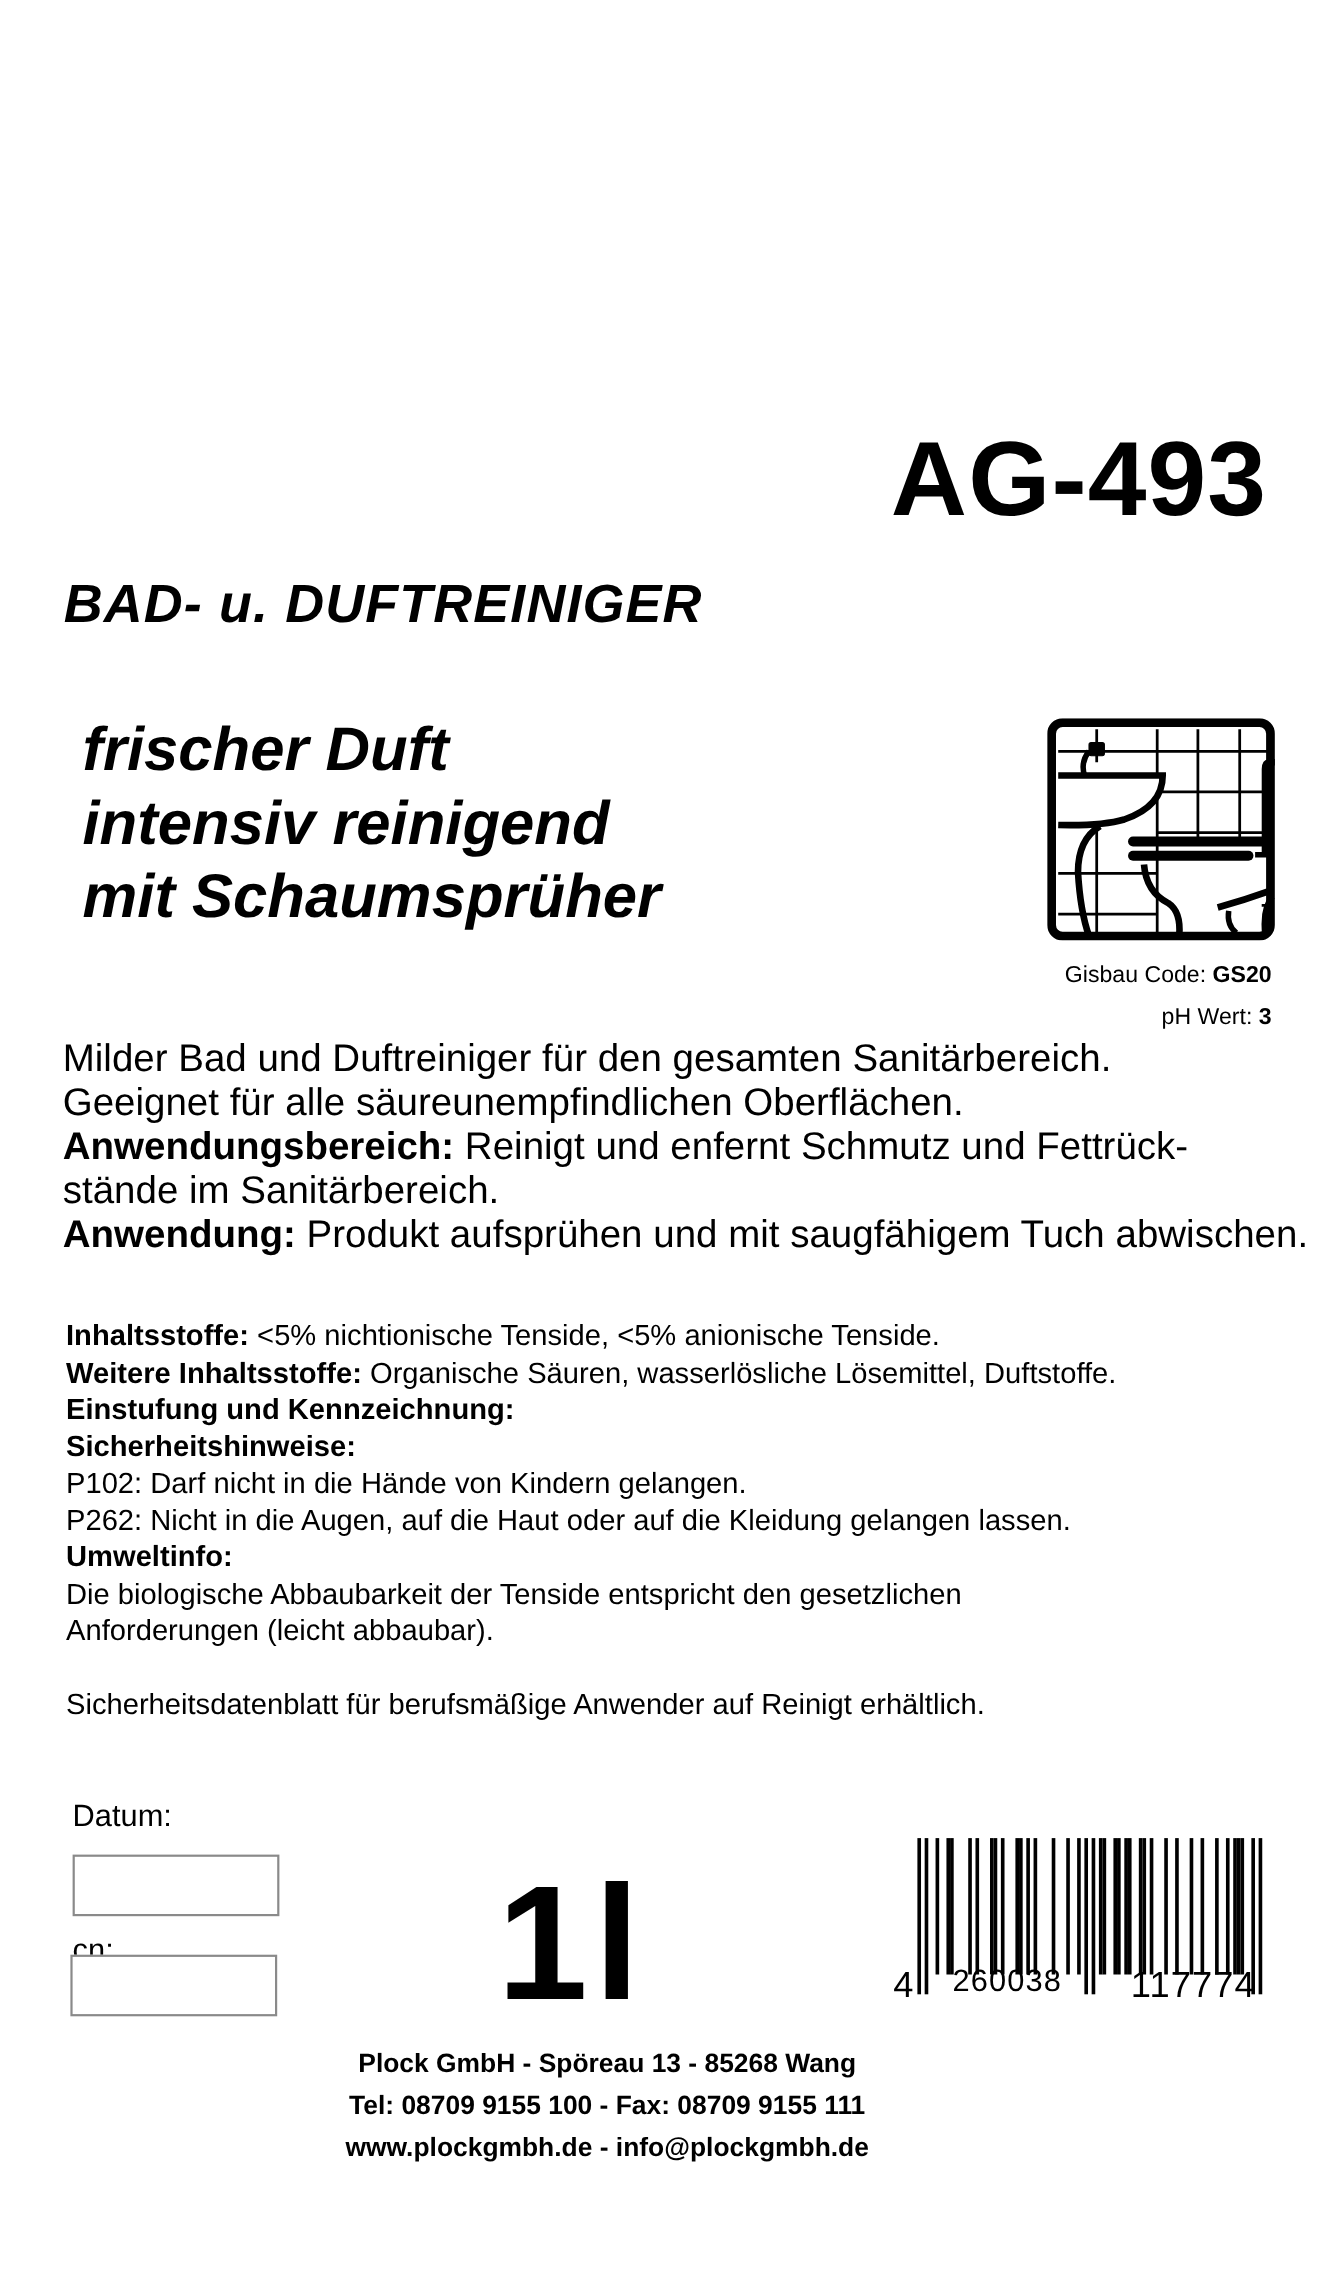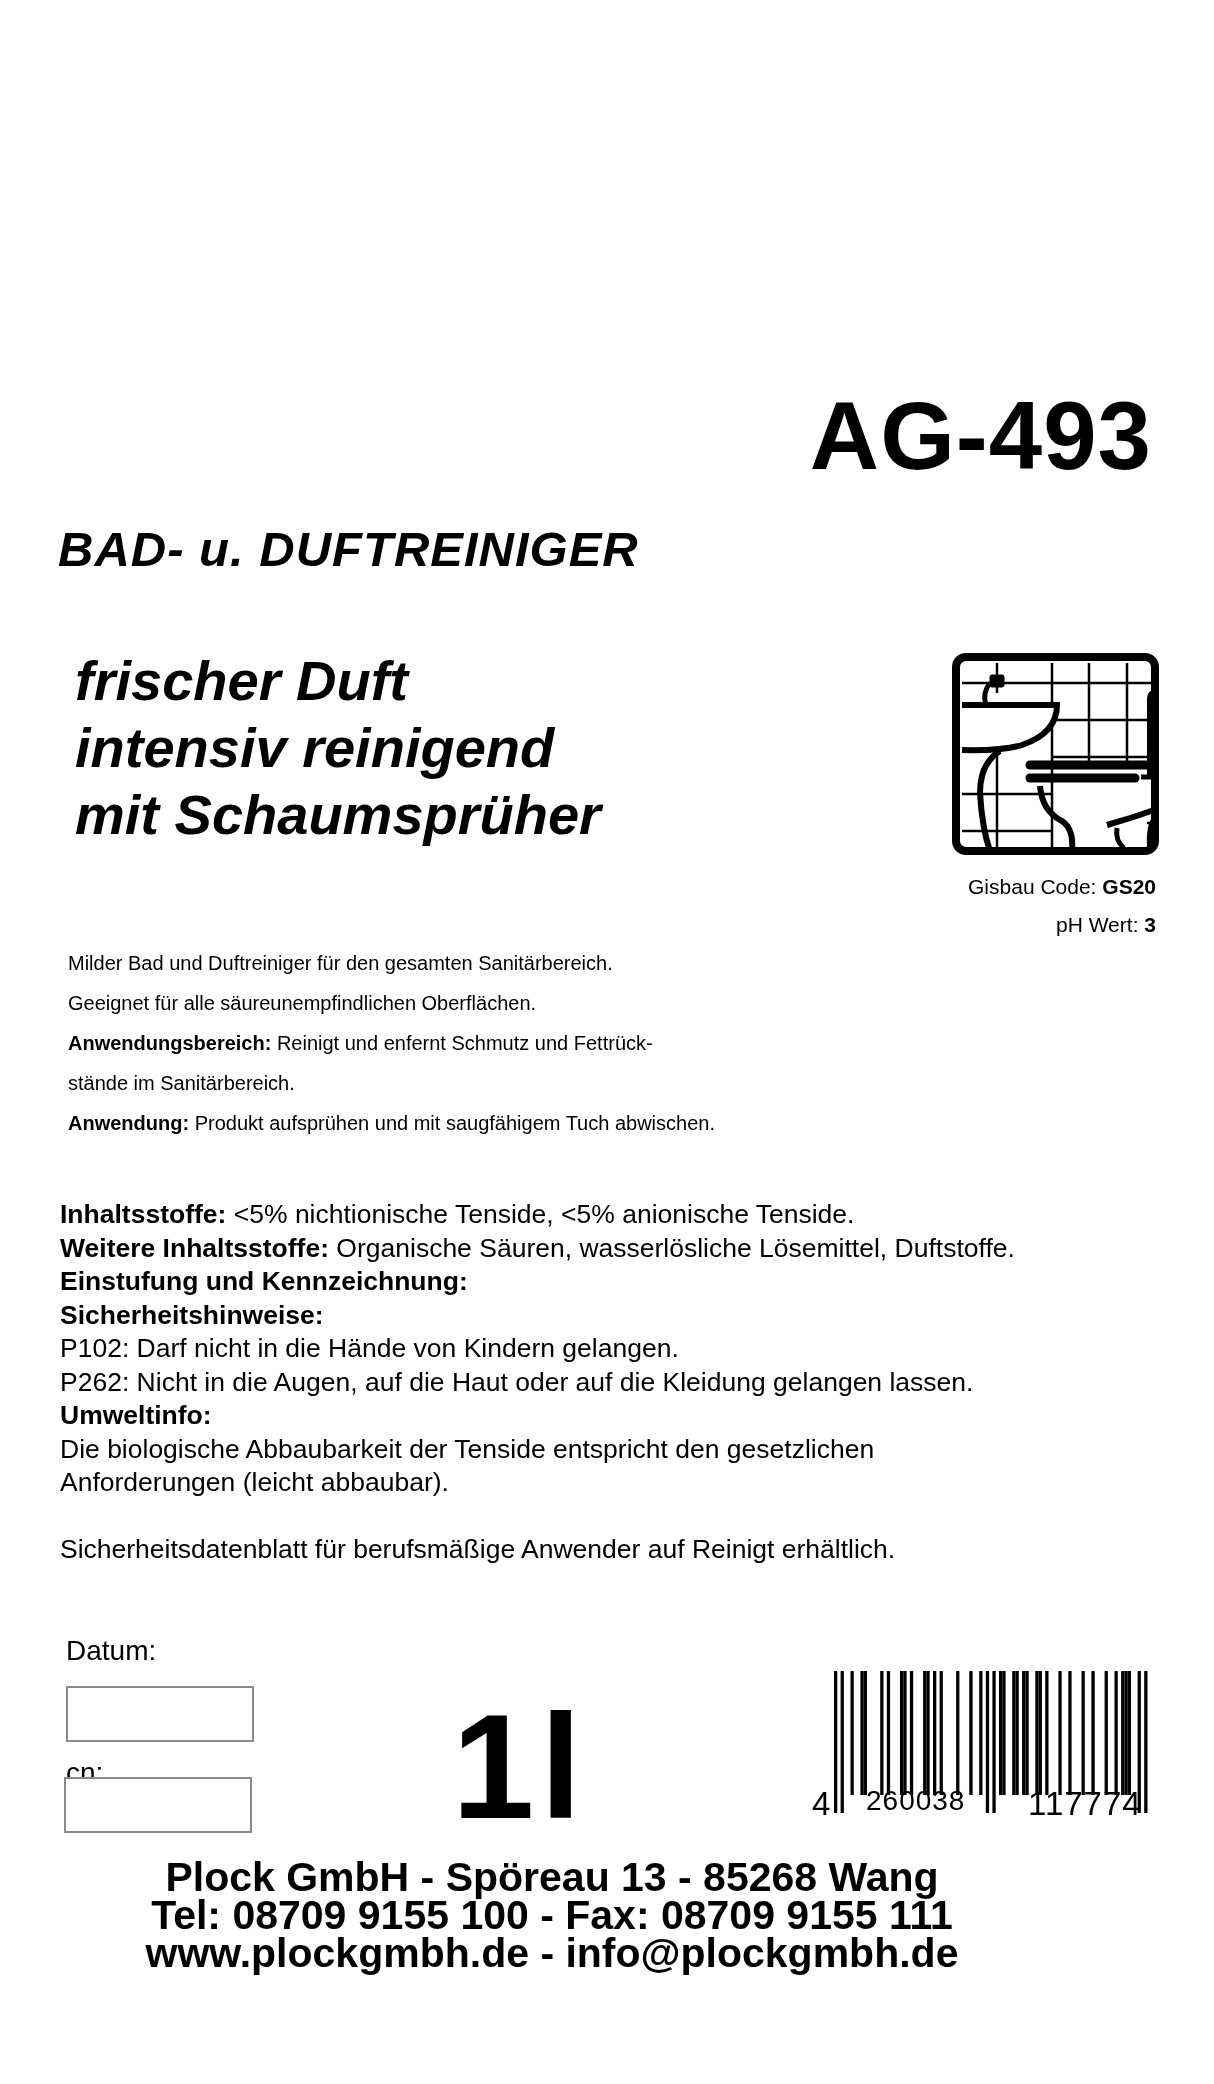--- a/index.html
+++ b/index.html
@@ -16,35 +16,35 @@
       left: 58px; top: 525px; font-size: 49px; font-weight: bold; font-style: italic;
       line-height: 1; margin: 0; letter-spacing: 1px; white-space: nowrap;
     }
     .features { left: 60px; top: 632px; margin: 15px; padding: 0; list-style: none; }
     .features li {
       font-size: 56px; font-weight: bold; font-style: italic; line-height: 67px; white-space: nowrap;
     }
     .pictogram { left: 952px; top: 653px; width: 207px; width: 207px; height: 202px; }
     .codes { right: 58px; top: 868px; text-align: right; font-size: 21px; line-height: 38px; }
     .codes b { font-weight: bold; }
-    .desc { left: 68px; top: 943px; width: 1140px; font-size: 20px; line-height: 40px; }
+    .desc { left: 57px; top: 943px; width: 1140px; font-size: 35px; line-height: 40px; }
     .desc p { margin: 0; white-space: nowrap; }
     .info { left: 60px; top: 1198px; width: 1150px; font-size: 26.5px; line-height: 33.5px; }
     .info p { margin: 0; white-space: nowrap; }
     .info .gap { height: 33px; }
     b.lbl { font-weight: bold; }
     .field-label { font-size: 28px; line-height: 1; text-align: right; }
     .field-box {
       width: 188px; height: 56px; border: 2px solid #8a8a8a; background: #fff; box-sizing: border-box;
       font-family: "Liberation Sans", sans-serif; font-size: 22px; padding: 0 6px;
     }
     .volume { left: 452px; top: 1693px; font-size: 148px; font-weight: bold; line-height: 1; letter-spacing: 6px; }
     .barcode { left: 812px; top: 1665px; width: 350px; height: 160px; }
     .footer {
-      left: 0; top: 1858px; width: 1104px; text-align: center; font-size: 41px; font-weight: bold; line-height: 38px;
+      left: 0; top: 1858px; width: 1104px; text-align: center; font-size: 24px; font-weight: bold; line-height: 38px;
     }
     .footer p { margin: 0; }
   </style>
 </head>
 <body>
 
 <h1 class="abs product-code">AG-493</h1>
 <h2 class="abs product-name">BAD- u. DUFTREINIGER</h2>
 
 <ul class="abs features">

